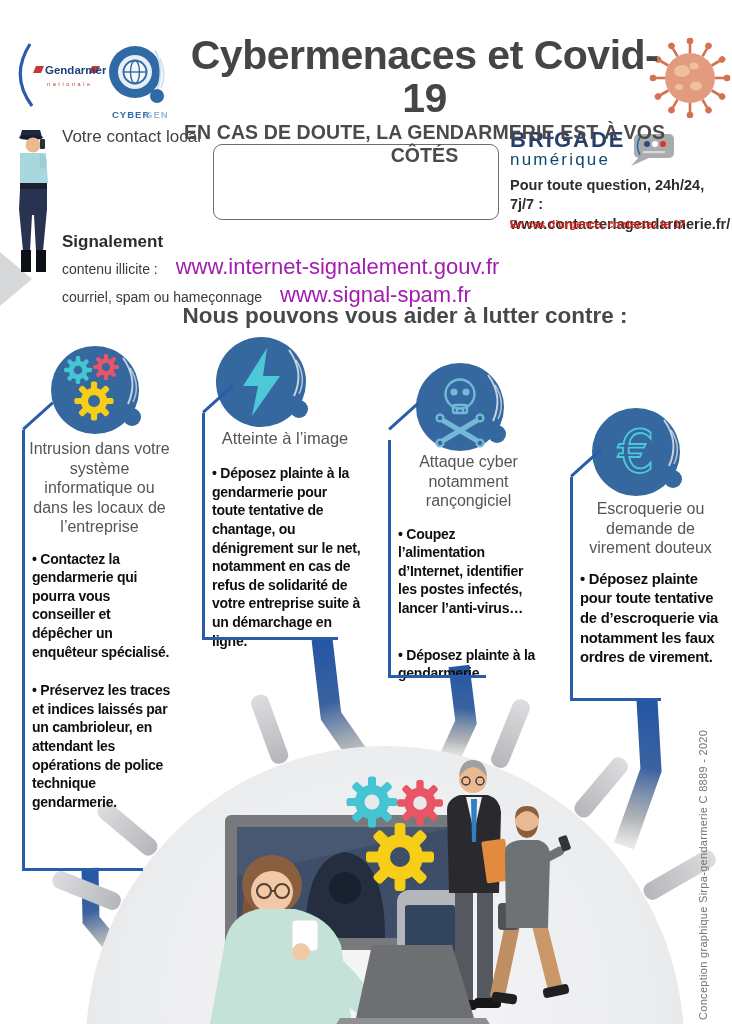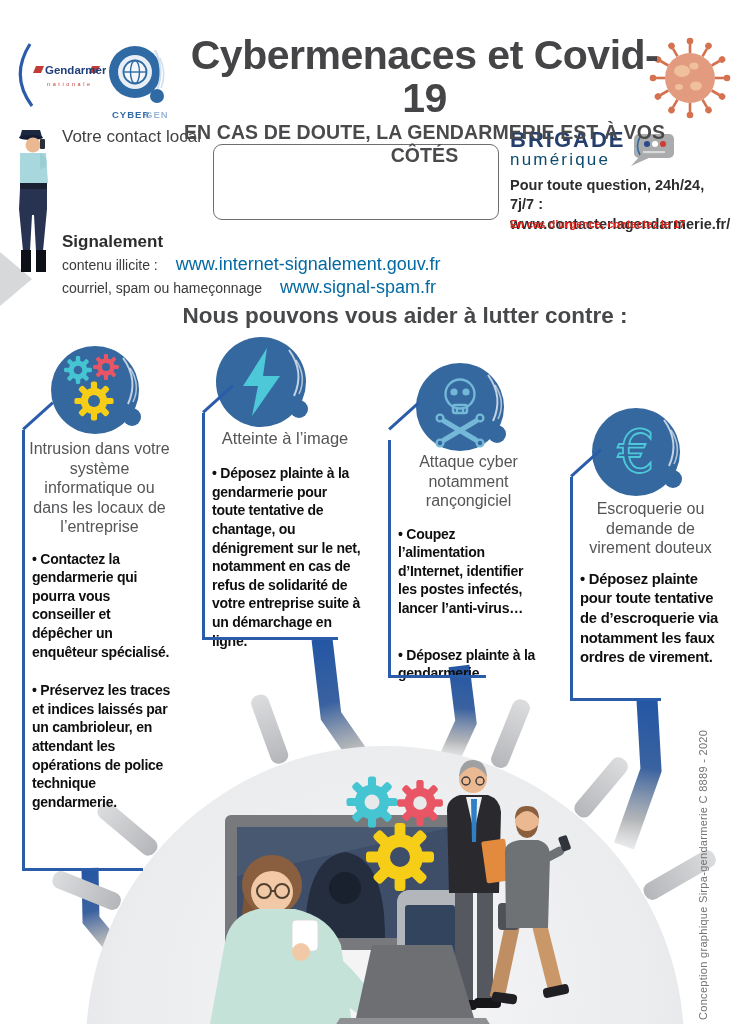--- a/index.html
+++ b/index.html
@@ -21,21 +21,21 @@
   .brigade-sub{color:#0c4a6e;font-size:17px;letter-spacing:2.2px;line-height:1.1;}
   .q-line{font-size:14.5px;font-weight:700;color:#2d2d2f;line-height:1.35;margin-top:6px;}
   .url-line{font-size:14.5px;font-weight:700;color:#2d2d2f;line-height:1.3;}
   .urgence{left:510px;top:218px;font-size:11px;font-weight:700;color:#e0251c;}
 
   
   .sig{left:62px;top:232px;}
   .sig-title{font-size:17px;font-weight:700;color:#2d2d2f;}
   .sig-row{display:flex;align-items:baseline;gap:18px;margin-top:2px;}
   .sig-label{font-size:14px;color:#3a3a3c;}
-  .sig-url{font-size:18px;color:#0369a1;}
+  .sig-url{font-size:22px;color:#a21caf;}
 
   .heading{left:75px;top:303px;width:660px;text-align:center;font-size:22.5px;font-weight:700;color:#47484a;}
 
   
   .tbox{position:absolute;border-left:3px solid #2b5ca9;box-sizing:border-box;}
   .bb{position:absolute;left:-3px;bottom:-3px;height:3px;background:#2b5ca9;}
   .diag{position:absolute;height:2.6px;background:#2b5ca9;transform-origin:0 50%;z-index:2;}
   .tbox-title{color:#545557;font-size:16px;line-height:1.22;text-align:center;padding:0 2px;}
   .tbox-body{padding:0 2px 0 7px;}
   .tbox-body p{color:#0f0f10;font-weight:700;font-size:14px;line-height:1.33;letter-spacing:-0.25px;margin:0 0 20px;}

